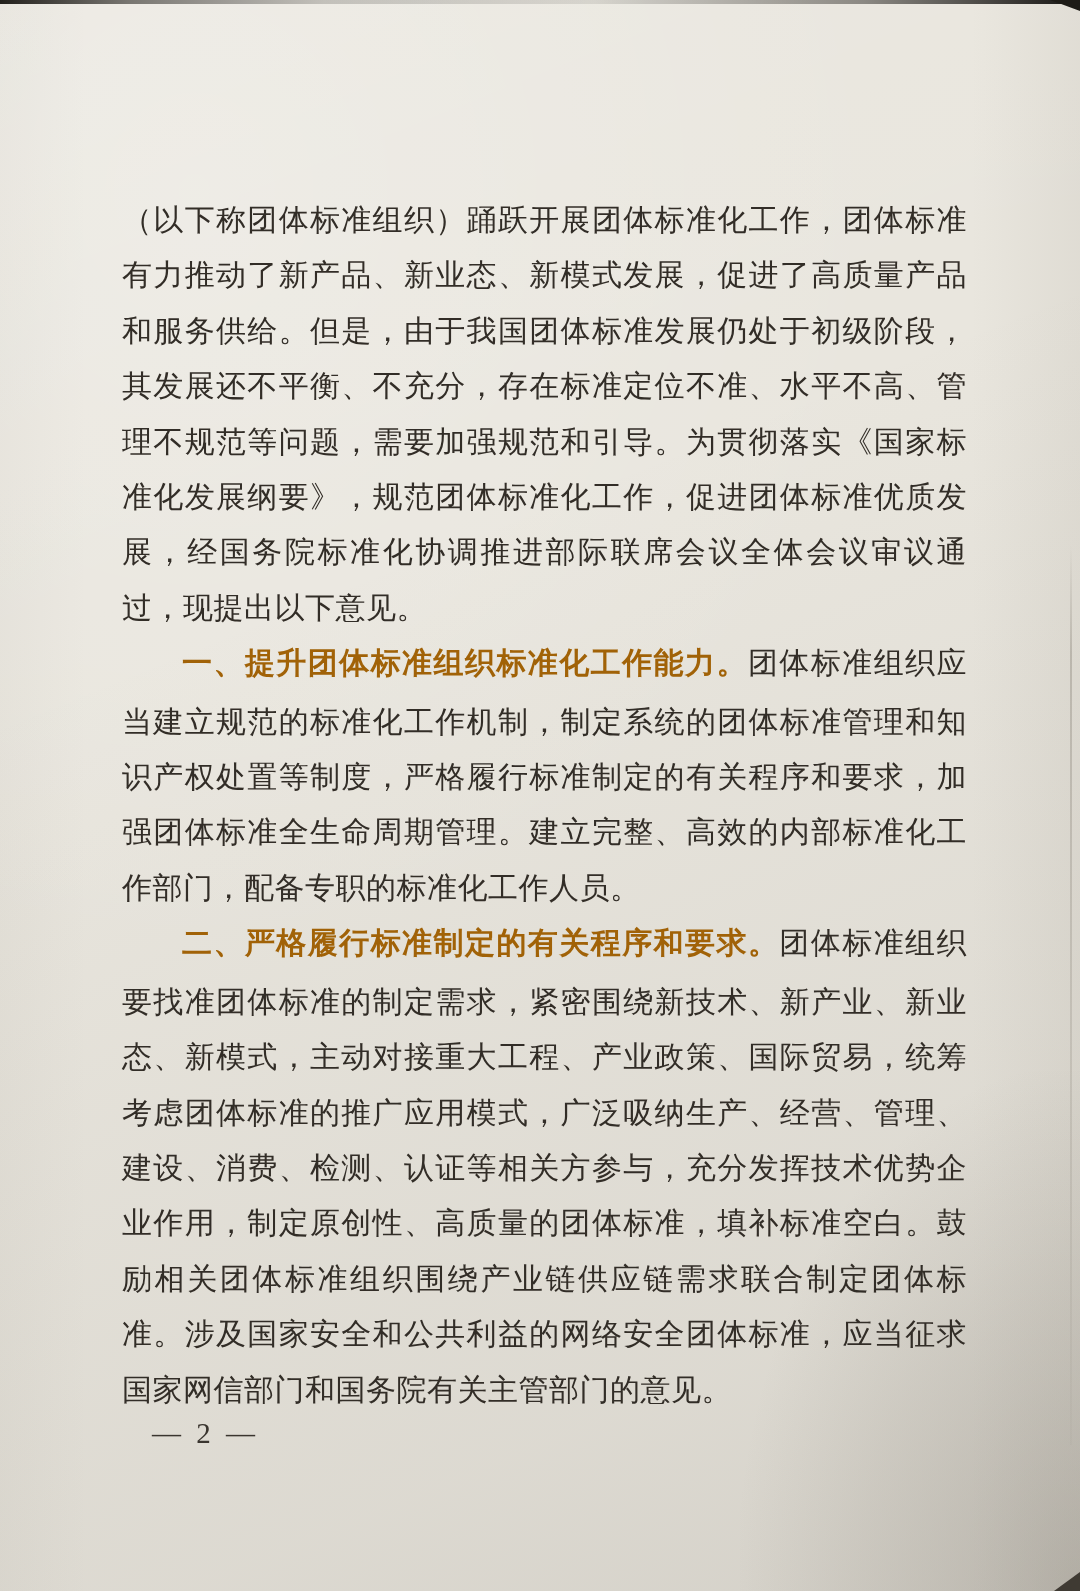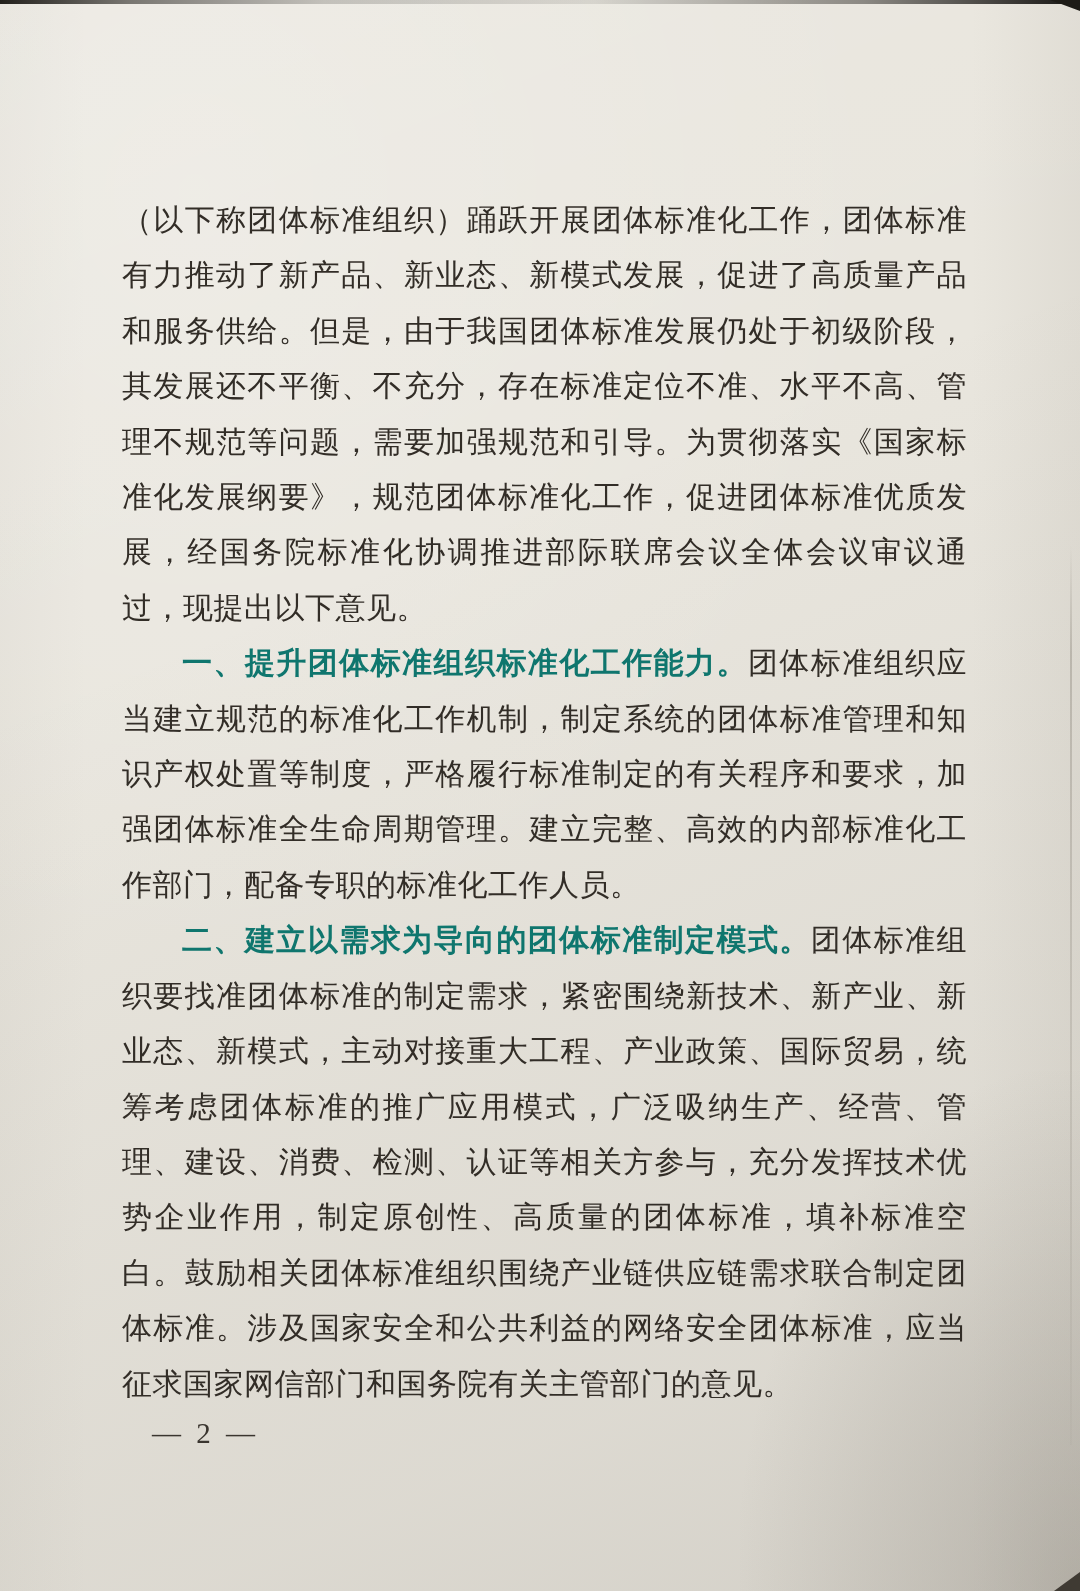--- a/index.html
+++ b/index.html
@@ -52,21 +52,22 @@
     font-size: 30px;
     line-height: 55.4px;
     color: #322d27;
     text-align: justify;
     letter-spacing: 0.5px;
   }
   .content p { margin: 0; }
   .content p.indent { text-indent: 2em; }
   .lead-bold {
     font-weight: 700;
-    color: #0f766e;
+    color: #a16207;
+    font-family: Liberation Mono, monospace;
   }
   .page-number {
     position: absolute;
     left: 152px;
     top: 1417px;
     font-size: 29px;
     color: #3a352f;
     letter-spacing: 4px;
     white-space: nowrap;
   }
@@ -75,21 +76,21 @@
 <body>
 
 <div class="photo">
   <div class="paper-lighting"></div>
   <div class="shade-bottom-right"></div>
   <div class="crease-right"></div>
 
   <div class="content">
     <p><span>（以下称团体标准组织）踊跃开展团体标准化工作，团体标准有力推动了新产品、新业态、新模式发展，促进了高质量产品和服务供给。但是，由于我国团体标准发展仍处于初级阶段，其发展还不平衡、不充分，存在标准定位不准、水平不高、管理不规范等问题，需要加强规范和引导。为贯彻落实《国家标准化发展纲要》，规范团体标准化工作，促进团体标准优质发展，经国务院标准化协调推进部际联席会议全体会议审议通过，现提出以下意见。</span></p>
     <p class="indent"><span class="lead-bold">一、提升团体标准组织标准化工作能力。</span><span>团体标准组织应当建立规范的标准化工作机制，制定系统的团体标准管理和知识产权处置等制度，严格履行标准制定的有关程序和要求，加强团体标准全生命周期管理。建立完整、高效的内部标准化工作部门，配备专职的标准化工作人员。</span></p>
-    <p class="indent"><span class="lead-bold">二、建立以需求为导向的团体标准制定模式。</span><span>团体标准组织要找准团体标准的制定需求，紧密围绕新技术、新产业、新业态、新模式，主动对接重大工程、产业政策、国际贸易，统筹考虑团体标准的推广应用模式，广泛吸纳生产、经营、管理、建设、消费、检测、认证等相关方参与，充分发挥技术优势企业作用，制定原创性、高质量的团体标准，填补标准空白。鼓励相关团体标准组织围绕产业链供应链需求联合制定团体标准。涉及国家安全和公共利益的网络安全团体标准，应当征求国家网信部门和国务院有关主管部门的意见。</span></p>
+    <p class="indent"><span class="lead-bold">二、严格履行标准制定的有关程序和要求。</span><span>团体标准组织要找准团体标准的制定需求，紧密围绕新技术、新产业、新业态、新模式，主动对接重大工程、产业政策、国际贸易，统筹考虑团体标准的推广应用模式，广泛吸纳生产、经营、管理、建设、消费、检测、认证等相关方参与，充分发挥技术优势企业作用，制定原创性、高质量的团体标准，填补标准空白。鼓励相关团体标准组织围绕产业链供应链需求联合制定团体标准。涉及国家安全和公共利益的网络安全团体标准，应当征求国家网信部门和国务院有关主管部门的意见。</span></p>
   </div>
 
   <div class="page-number">— 2 —</div>
 
   <div class="top-edge"></div>
   <div class="corner-top-right"></div>
   <div class="corner-bottom-right"></div>
 </div>
 
 </body></html>

